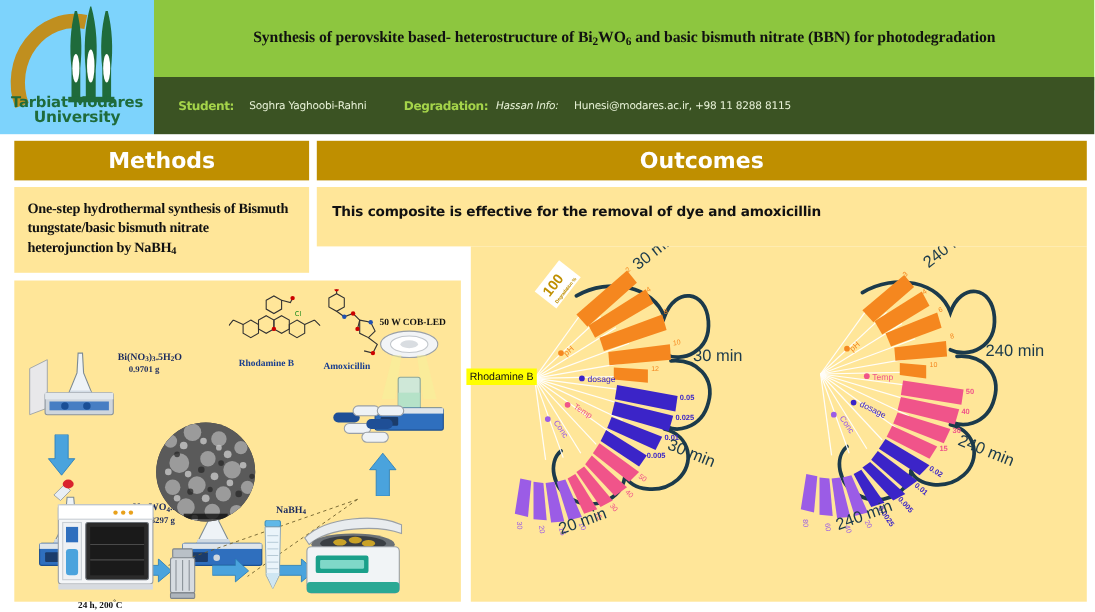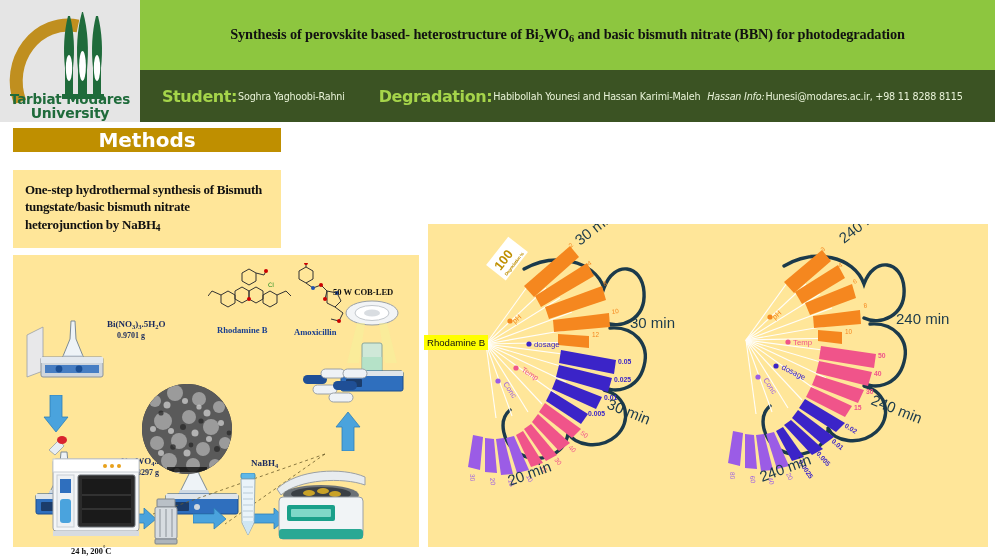--- a/index.html
+++ b/index.html
@@ -7,21 +7,21 @@
     width: 995px; height: 556px;
     background: #ffffff;
     font-family: "Liberation Sans", sans-serif;
     overflow: hidden;
   }
   .poster { position: relative; width: 995px; height: 556px; background:#fff; }
 
   
   .logo-box {
     position:absolute; left:0; top:0; width:140px; height:122px;
-    background:#e5e5e5; display:flex; align-items:flex-end; justify-content:center;
+    background:#7dd3fc; display:flex; align-items:flex-start; justify-content:center;
   }
   .logo-inner { position:relative; width:128px; height:116px; }
   .logo-svg { position:absolute; left:0; top:0; }
   .logo-text {
     position:absolute; left:0; bottom:2px; width:128px; text-align:center;
     font-family:"DejaVu Sans", sans-serif; font-weight:bold; color:#1f6b3b;
     line-height:1.0; letter-spacing:-0.2px;
   }
   .logo-text .l1 { font-size:13.5px; display:block; }
   .logo-text .l2 { font-size:14px; display:block; }
@@ -39,35 +39,35 @@
   .title-line.l1 { margin-bottom:11px; }
   sub { font-size:0.72em; vertical-align:-0.25em; }
 
   .authors-bar {
     position:absolute; left:140px; top:70px; width:855px; height:52px;
     background:#3b5323; display:flex; align-items:center; padding-left:22px;
     white-space:nowrap; overflow:hidden;
   }
   .lbl-strong {
     font-family:"DejaVu Sans", sans-serif; font-weight:bold;
-    font-size:16px; color:#a5d44a; letter-spacing:-0.4px;
+    font-size:11px; color:#a5d44a; letter-spacing:-0.4px;
   }
   .lbl-val {
     font-family:"DejaVu Sans", sans-serif; font-size:9.6px;
-    color:#e9f3d8; letter-spacing:-0.2px; margin-left:1px;
+    color:#e9f3d8; letter-spacing:-0.2px; margin-left:14px;
   }
   .lbl-ital {
     font-family:"DejaVu Sans", sans-serif; font-size:9.6px; font-style:italic;
     color:#e9f3d8; margin-left:7px; letter-spacing:-0.2px;
   }
   .gap-lg { display:inline-block; width:34px; }
 
   
   .sec-head {
-    position:absolute; background:#bf8f00; height:24px;
+    position:absolute; background:#bf8f00; height:36px;
     display:flex; align-items:center; justify-content:center;
   }
   .sec-head span {
     font-family:"DejaVu Sans", sans-serif; font-weight:bold;
     font-size:20px; color:#ffffff; letter-spacing:0px;
   }
   #methods-head { left:13px; top:128px; width:268px; }
   #outcomes-head { left:288px; top:128px; width:700px; }
 
   
@@ -154,33 +154,38 @@
     <div class="title-line l1">
       <span>Synthesis of perovskite based- heterostructure of Bi</span><sub>2</sub><span>WO</span><sub>6</sub><span> and basic bismuth nitrate (BBN) for photodegradation</span>
     </div>
   </div>
 
   <div class="authors-bar">
     <span class="lbl-strong">Student:</span>
     <span class="lbl-val">Soghra Yaghoobi-Rahni</span>
     <span class="gap-lg"></span>
     <span class="lbl-strong">Degradation:</span>
-    <span class="lbl-val">Habibollah Younesi and Hassan Karimi-Maleh</span>
     <span class="lbl-ital">Hassan Info:</span>
     <span class="lbl-val">Hunesi@modares.ac.ir, +98 11 8288 8115</span>
   </div>
 
   <div class="sec-head" id="methods-head">
     <span>Methods</span>
   </div>
+  <div class="sec-head" id="outcomes-head">
+    <span>Outcomes</span>
+  </div>
 
   <div class="panel" id="methods-text-panel">
     <p><span>One-step hydrothermal synthesis of Bismuth tungstate/basic bismuth nitrate heterojunction by NaBH</span><sub>4</sub></p>
   </div>
 
+  <div class="panel" id="outcomes-text-panel">
+    <p>This composite is effective for the removal of dye and amoxicillin</p>
+  </div>
 
   <div class="panel" id="methods-figure-panel">
 
     <svg class="fig" style="left:12px; top:58px;" width="92" height="70" viewBox="0 0 92 70">
       <path d="M2,22 L18,14 L18,58 L2,64 Z" fill="#e8e8ea" stroke="#9aa0a6" stroke-width="0.8"></path>
       <polygon points="46,8 50,8 51,26 60,48 36,48 45,26" fill="#eef3f7" stroke="#7d8b94" stroke-width="1"></polygon>
       <path d="M39,42 L57,42 L60,48 L36,48 Z" fill="#cfd9e2" opacity="0.9"></path>
       <rect x="16" y="44" width="62" height="20" rx="2" fill="#cfd6dd" stroke="#8a939c" stroke-width="1"></rect>
       <rect x="16" y="44" width="62" height="6" fill="#e3e8ed"></rect>
       <rect x="20" y="52" width="54" height="8" fill="#2f6fbe" opacity="0.85"></rect>
@@ -259,21 +264,21 @@
       </g>
       <circle cx="23" cy="0" r="2" fill="#c00"></circle>
       <circle cx="38" cy="22" r="2" fill="#c00"></circle>
       <circle cx="42" cy="36" r="2" fill="#c00"></circle>
       <circle cx="56" cy="58" r="2" fill="#c00"></circle>
       <circle cx="30" cy="25" r="2" fill="#2050b0"></circle>
       <circle cx="54" cy="30" r="2" fill="#2050b0"></circle>
     </svg>
     <div class="mol-label" style="left:281px; top:72px;">Amoxicillin</div>
 
-    <div class="led-label" style="left:320px; top:32px;">50 W COB-LED</div>
+    <div class="led-label" style="left:332px; top:32px;">50 W COB-LED</div>
     <svg class="fig" style="left:316px; top:44px;" width="86" height="100" viewBox="0 0 86 100">
       <ellipse cx="43" cy="14" rx="26" ry="12" fill="#f2f4f6" stroke="#9aa0a6" stroke-width="1"></ellipse>
       <ellipse cx="43" cy="14" rx="17" ry="7.5" fill="#ffffff" stroke="#c2c7cc"></ellipse>
       <ellipse cx="43" cy="14" rx="8" ry="3.6" fill="#d9dde1"></ellipse>
       <path d="M28,24 L18,64 L30,64 L36,24 Z" fill="#f5f19a" opacity="0.55"></path>
       <path d="M58,24 L68,64 L56,64 L50,24 Z" fill="#f5f19a" opacity="0.55"></path>
       <rect x="33" y="44" width="20" height="30" rx="2" fill="#cfe8d8" stroke="#8aa79a"></rect>
       <rect x="33" y="58" width="20" height="16" fill="#aee0c4" opacity="0.8"></rect>
       <rect x="12" y="72" width="62" height="20" rx="2" fill="#2f6fbe" stroke="#1d4f8f"></rect>
       <rect x="12" y="72" width="62" height="5" fill="#dfe5ea"></rect>

